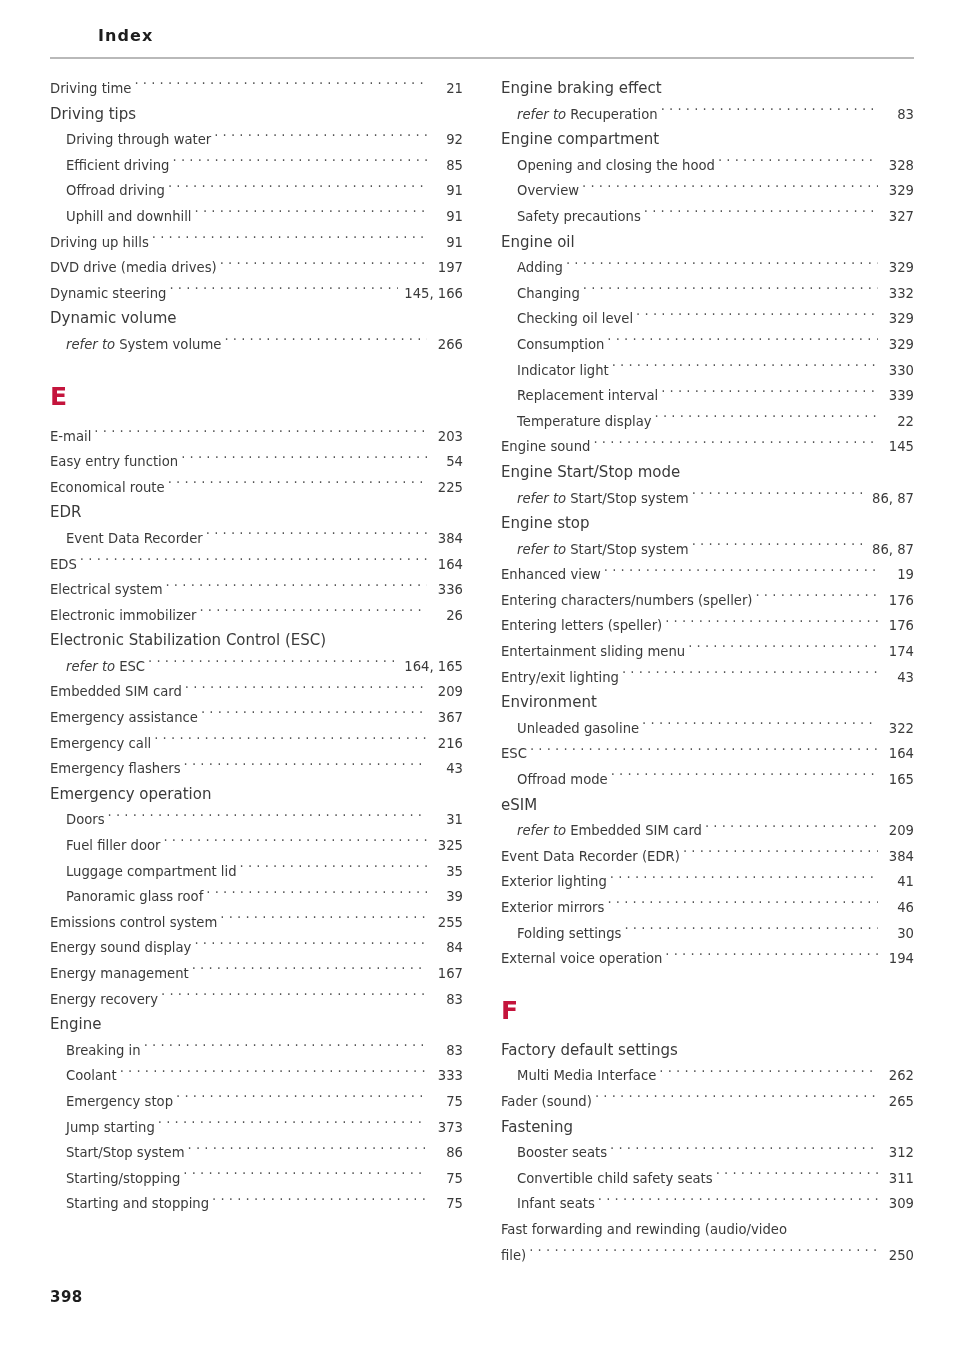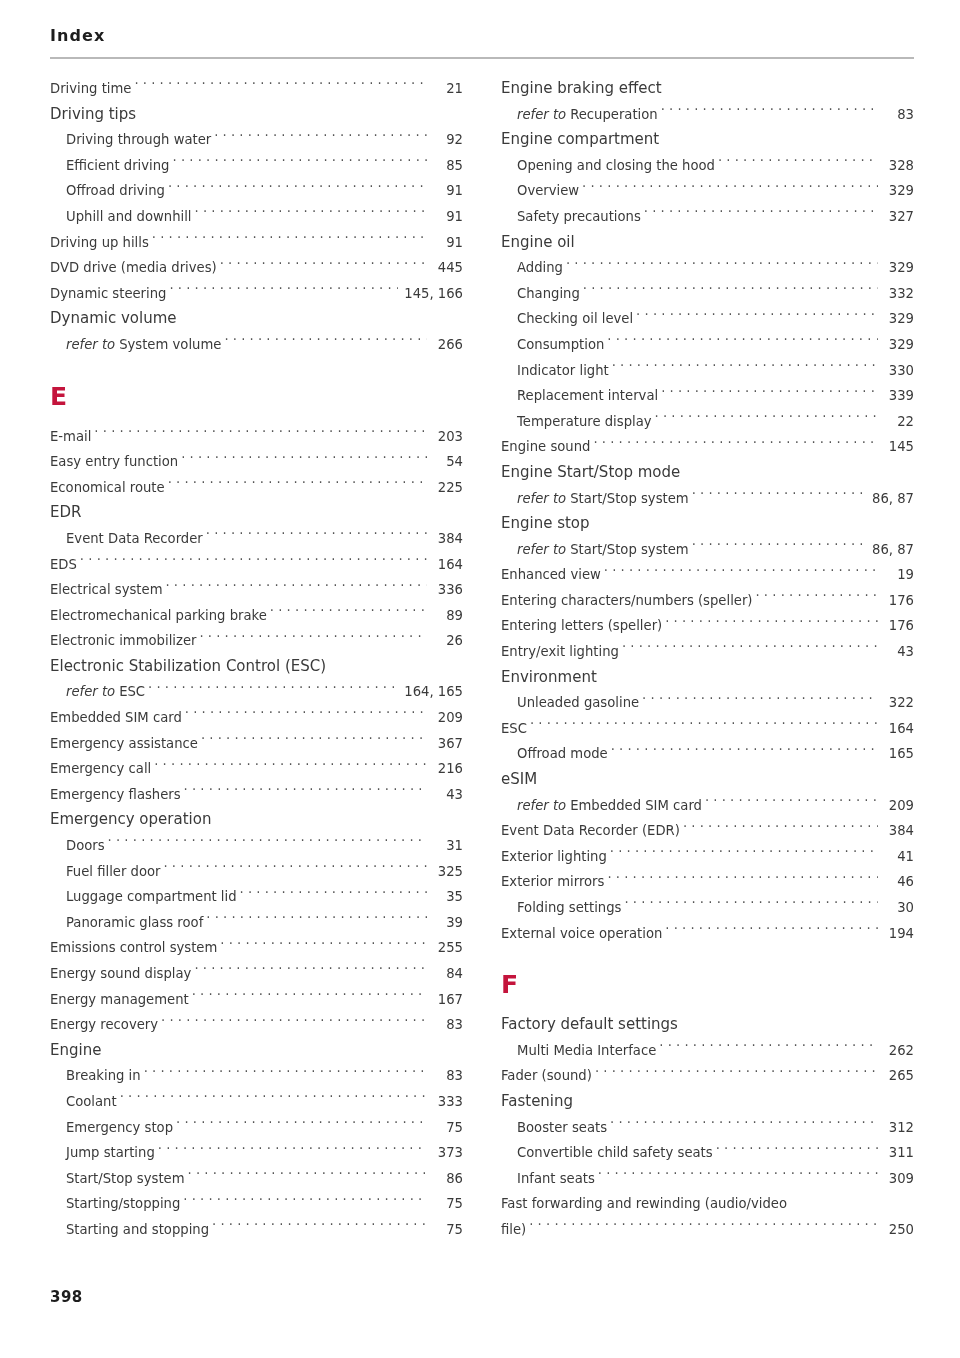--- a/index.html
+++ b/index.html
@@ -31,20 +31,21 @@
     top: 26px;
     width: 860px;
   }
   .page-header .title {
     font-family: "DejaVu Sans", "Liberation Sans", sans-serif;
     font-size: 16px;
     font-weight: bold;
     letter-spacing: 1.1px;
     color: #1d1d1d;
     line-height: 20px;
+    margin-left: 48px;
   }
   .header-rule {
     position: absolute;
     left: 50px;
     top: 57px;
     width: 864px;
     height: 2px;
     background: #b9b9b9;
   }
 
@@ -189,21 +190,21 @@
           <span class="pageno">91</span>
         </div>
         <div class="entry lvl0">
           <span class="label">Driving up hills</span>
           <span class="leader"></span>
           <span class="pageno">91</span>
         </div>
         <div class="entry lvl0">
           <span class="label">DVD drive (media drives)</span>
           <span class="leader"></span>
-          <span class="pageno">445</span>
+          <span class="pageno">197</span>
         </div>
         <div class="entry lvl0">
           <span class="label">Dynamic steering</span>
           <span class="leader"></span>
           <span class="pageno">145, 166</span>
         </div>
         <div class="group-head lvl0"><span>Dynamic volume</span></div>
         <div class="entry lvl1">
           <span class="label"><span class="ref">refer to</span><span>System volume</span></span>
           <span class="leader"></span>
@@ -233,25 +234,20 @@
         </div>
         <div class="entry lvl0">
           <span class="label">EDS</span>
           <span class="leader"></span>
           <span class="pageno">164</span>
         </div>
         <div class="entry lvl0">
           <span class="label">Electrical system</span>
           <span class="leader"></span>
           <span class="pageno">336</span>
-        </div>
-        <div class="entry lvl0">
-          <span class="label">Electromechanical parking brake</span>
-          <span class="leader"></span>
-          <span class="pageno">89</span>
         </div>
         <div class="entry lvl0">
           <span class="label">Electronic immobilizer</span>
           <span class="leader"></span>
           <span class="pageno">26</span>
         </div>
         <div class="group-head lvl0"><span>Electronic Stabilization Control (ESC)</span></div>
         <div class="entry lvl1">
           <span class="label"><span class="ref">refer to</span><span>ESC</span></span>
           <span class="leader"></span>
@@ -438,20 +434,25 @@
         </div>
         <div class="entry lvl0">
           <span class="label">Entering characters/numbers (speller)</span>
           <span class="leader"></span>
           <span class="pageno">176</span>
         </div>
         <div class="entry lvl0">
           <span class="label">Entering letters (speller)</span>
           <span class="leader"></span>
           <span class="pageno">176</span>
+        </div>
+        <div class="entry lvl0">
+          <span class="label">Entertainment sliding menu</span>
+          <span class="leader"></span>
+          <span class="pageno">174</span>
         </div>
         <div class="entry lvl0">
           <span class="label">Entry/exit lighting</span>
           <span class="leader"></span>
           <span class="pageno">43</span>
         </div>
         <div class="group-head lvl0"><span>Environment</span></div>
         <div class="entry lvl1">
           <span class="label">Unleaded gasoline</span>
           <span class="leader"></span>

